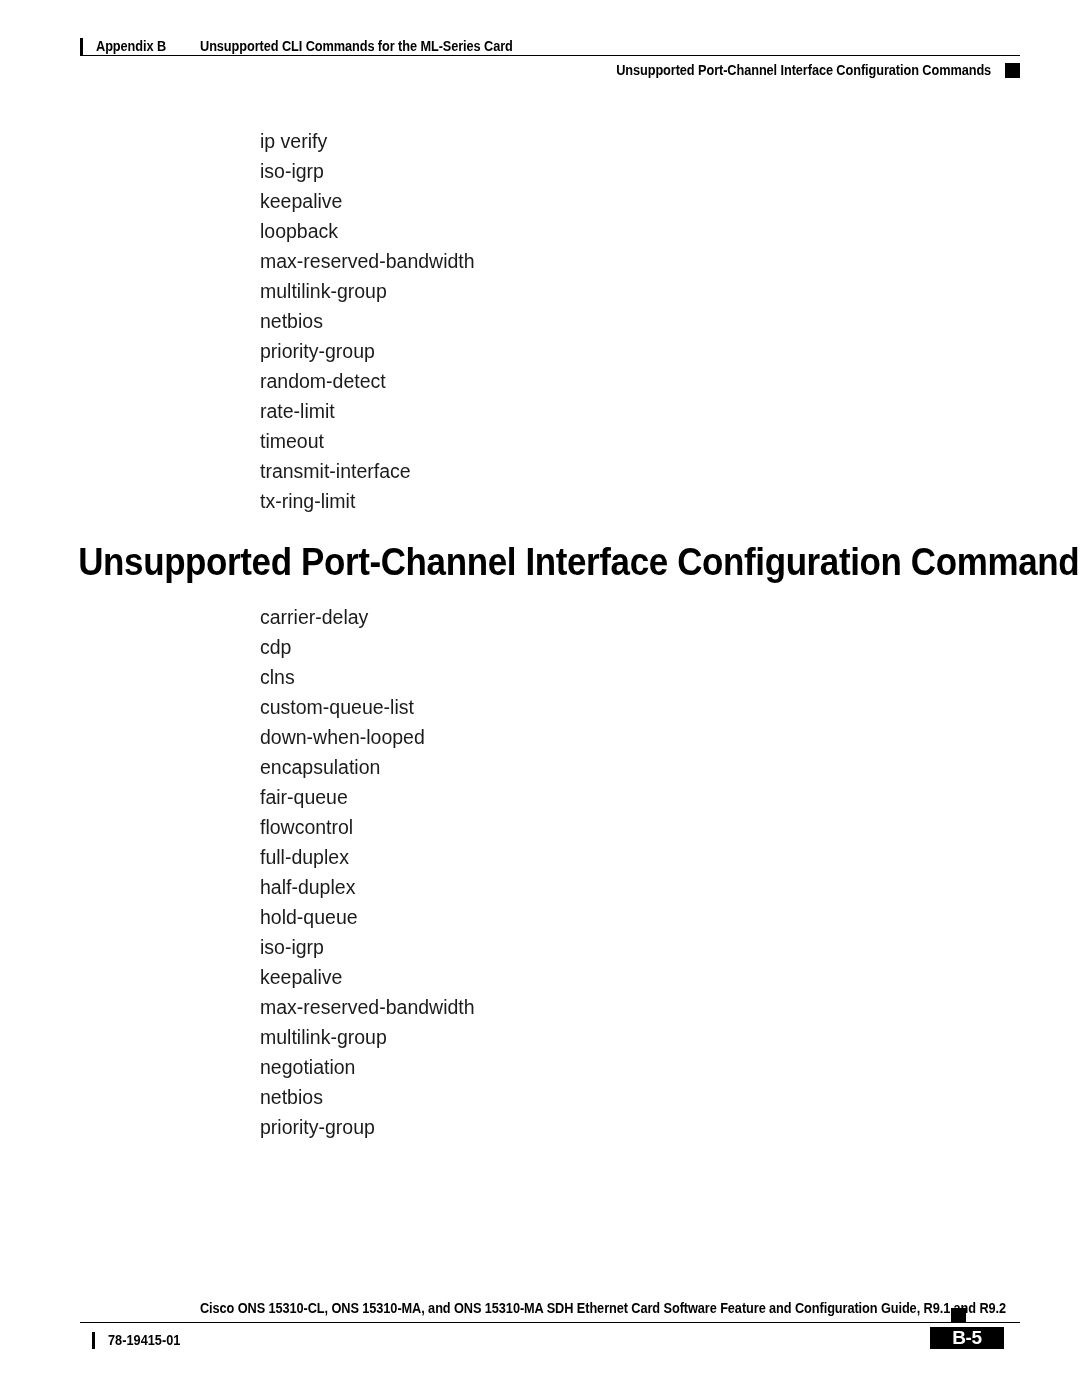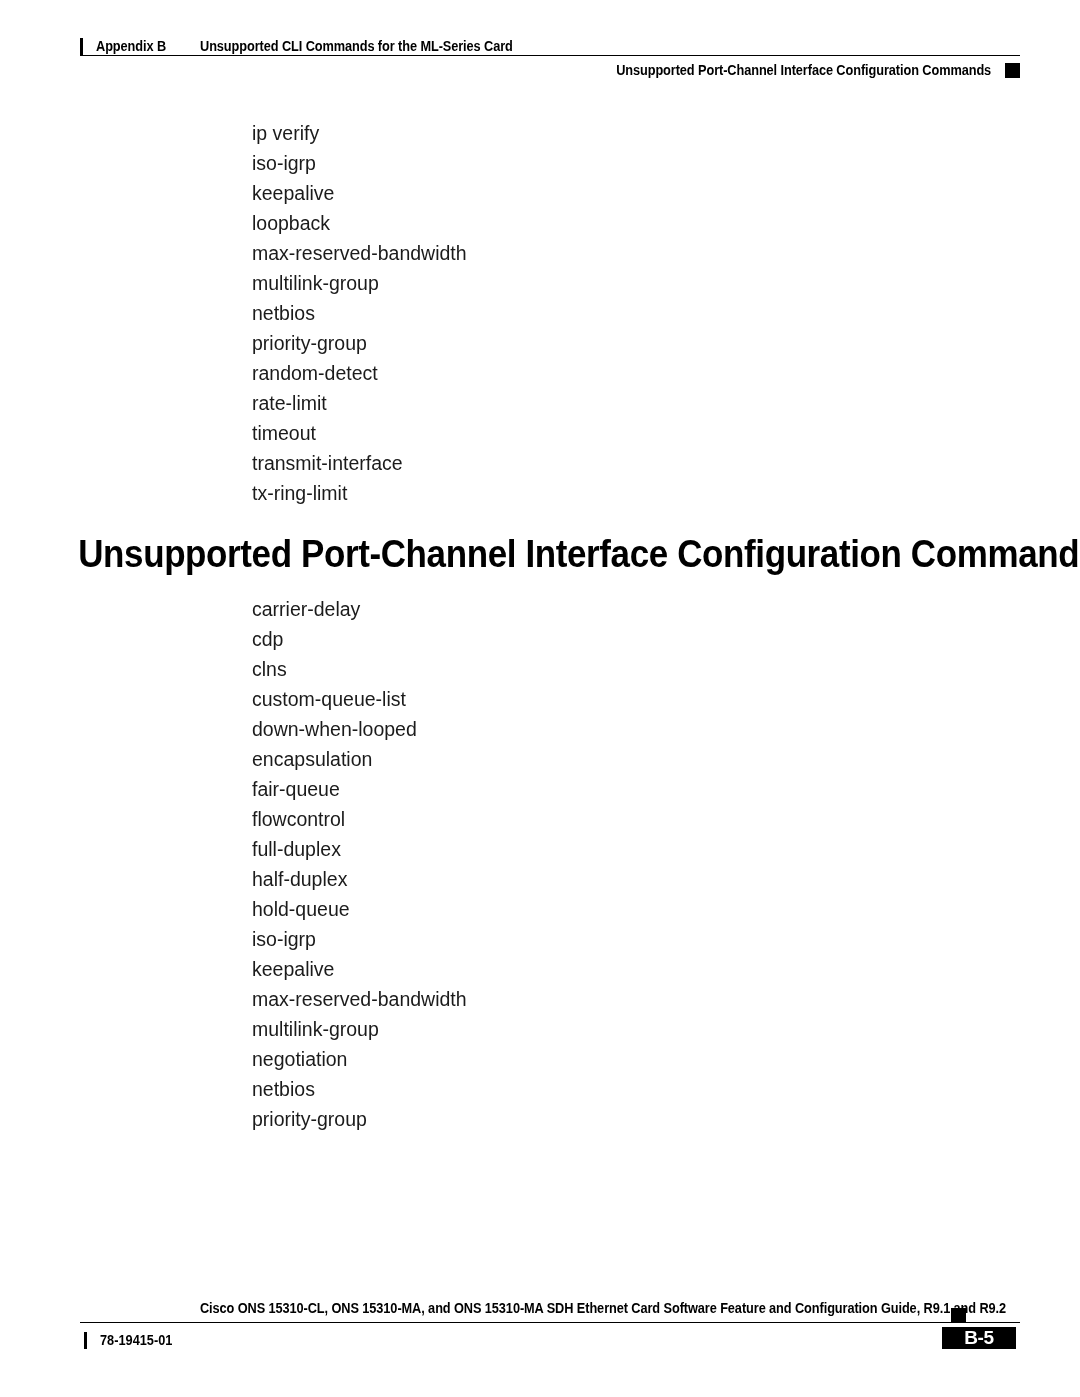--- a/index.html
+++ b/index.html
@@ -93,21 +93,21 @@
 
   
   .content {
     position: absolute;
     left: 0;
     top: 118px;
     width: 1080px;
   }
   .cmd-list {
     list-style: none;
-    margin: 0;
+    margin: 8px;
     padding: 0;
   }
   .cmd-item {
     font-family: "Liberation Sans", "DejaVu Sans", sans-serif;
     font-size: 19.5px;
     line-height: 30px;
     color: #1b1b1b;
     padding-left: 252px;
     white-space: nowrap;
   }
@@ -162,39 +162,39 @@
   .footer-rule {
     position: absolute;
     left: 0;
     top: 25px;
     width: 940px;
     height: 1.4px;
     background: #000000;
   }
   .footer-row-bottom {
     position: absolute;
-    left: 4px;
+    left: 12px;
     top: 28px;
     width: 940px;
     height: 30px;
     display: flex;
     align-items: center;
   }
   .footer-docnum {
     font-family: "Liberation Sans Narrow", "Liberation Sans", "DejaVu Sans Condensed", sans-serif;
     font-weight: bold;
     font-size: 14.5px;
     line-height: 17px;
     white-space: nowrap;
     transform: scaleX(0.88);
     transform-origin: left center;
   }
   .page-number-box {
     position: absolute;
-    right: 4px;
+    right: 16px;
     top: 30px;
     width: 74px;
     height: 22px;
     background: #000000;
     color: #ffffff;
     display: flex;
     align-items: center;
     justify-content: center;
     font-family: "Liberation Sans Narrow", "Liberation Sans", "DejaVu Sans Condensed", sans-serif;
     font-weight: bold;

